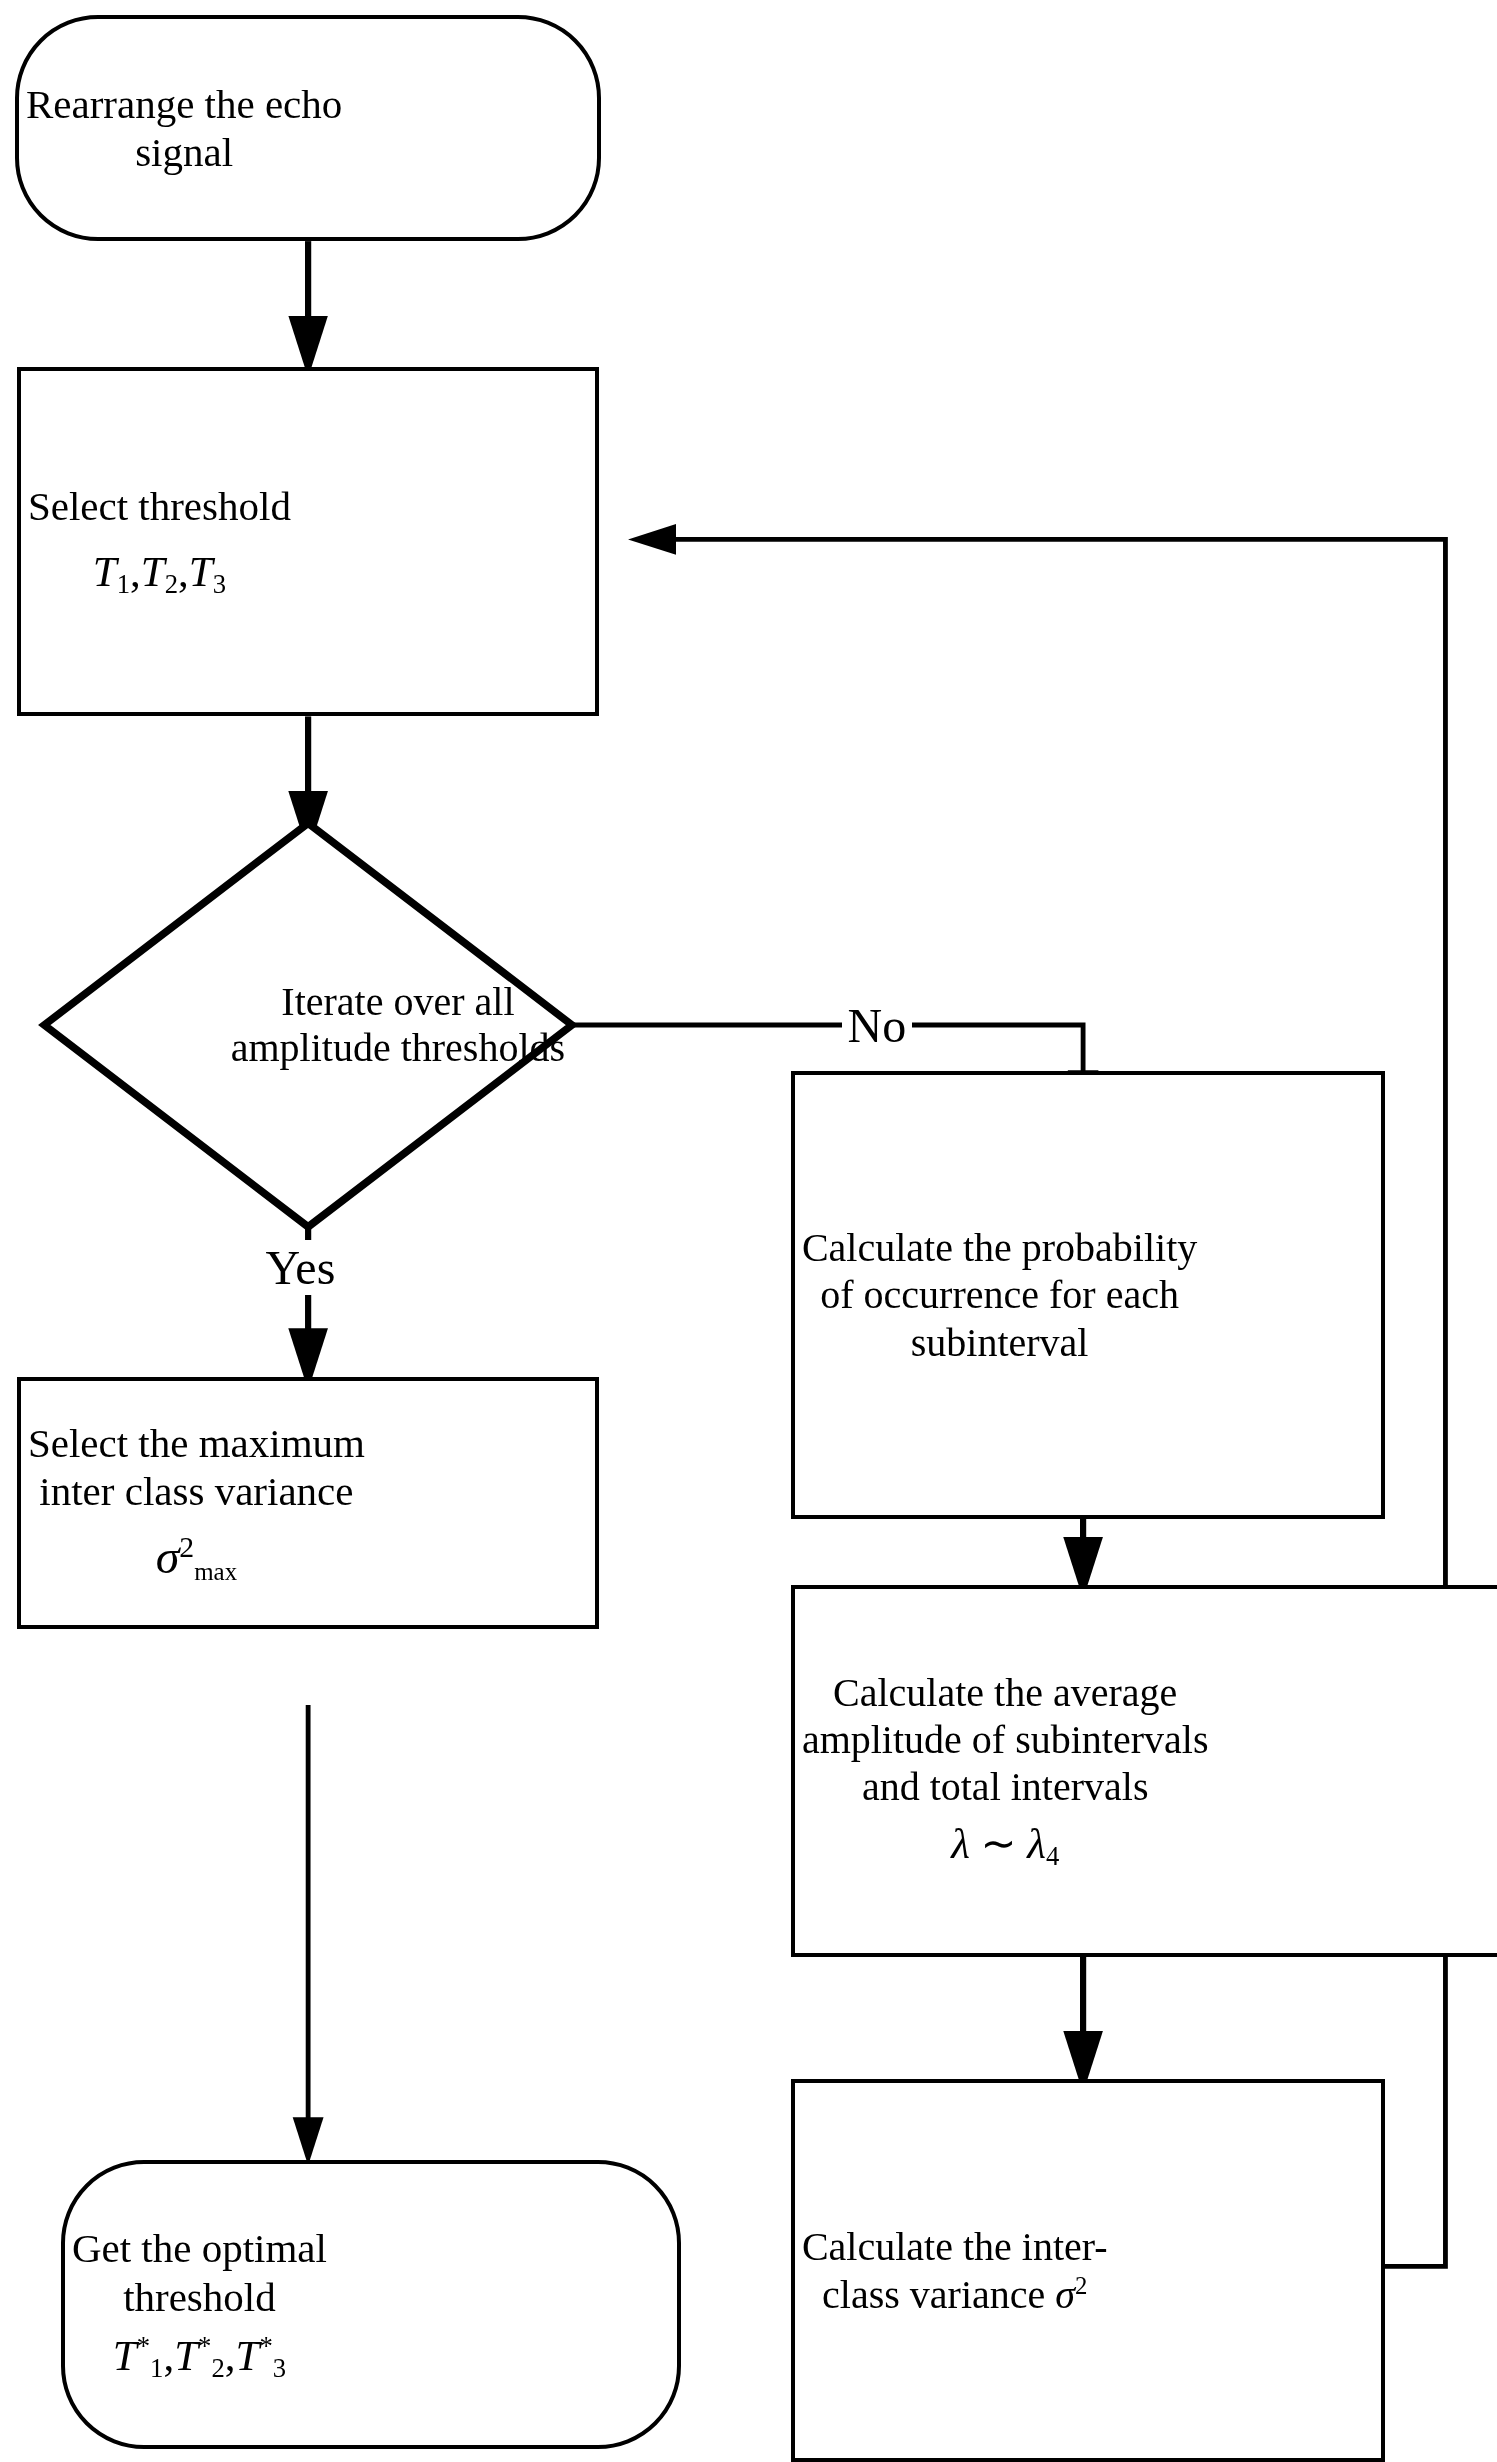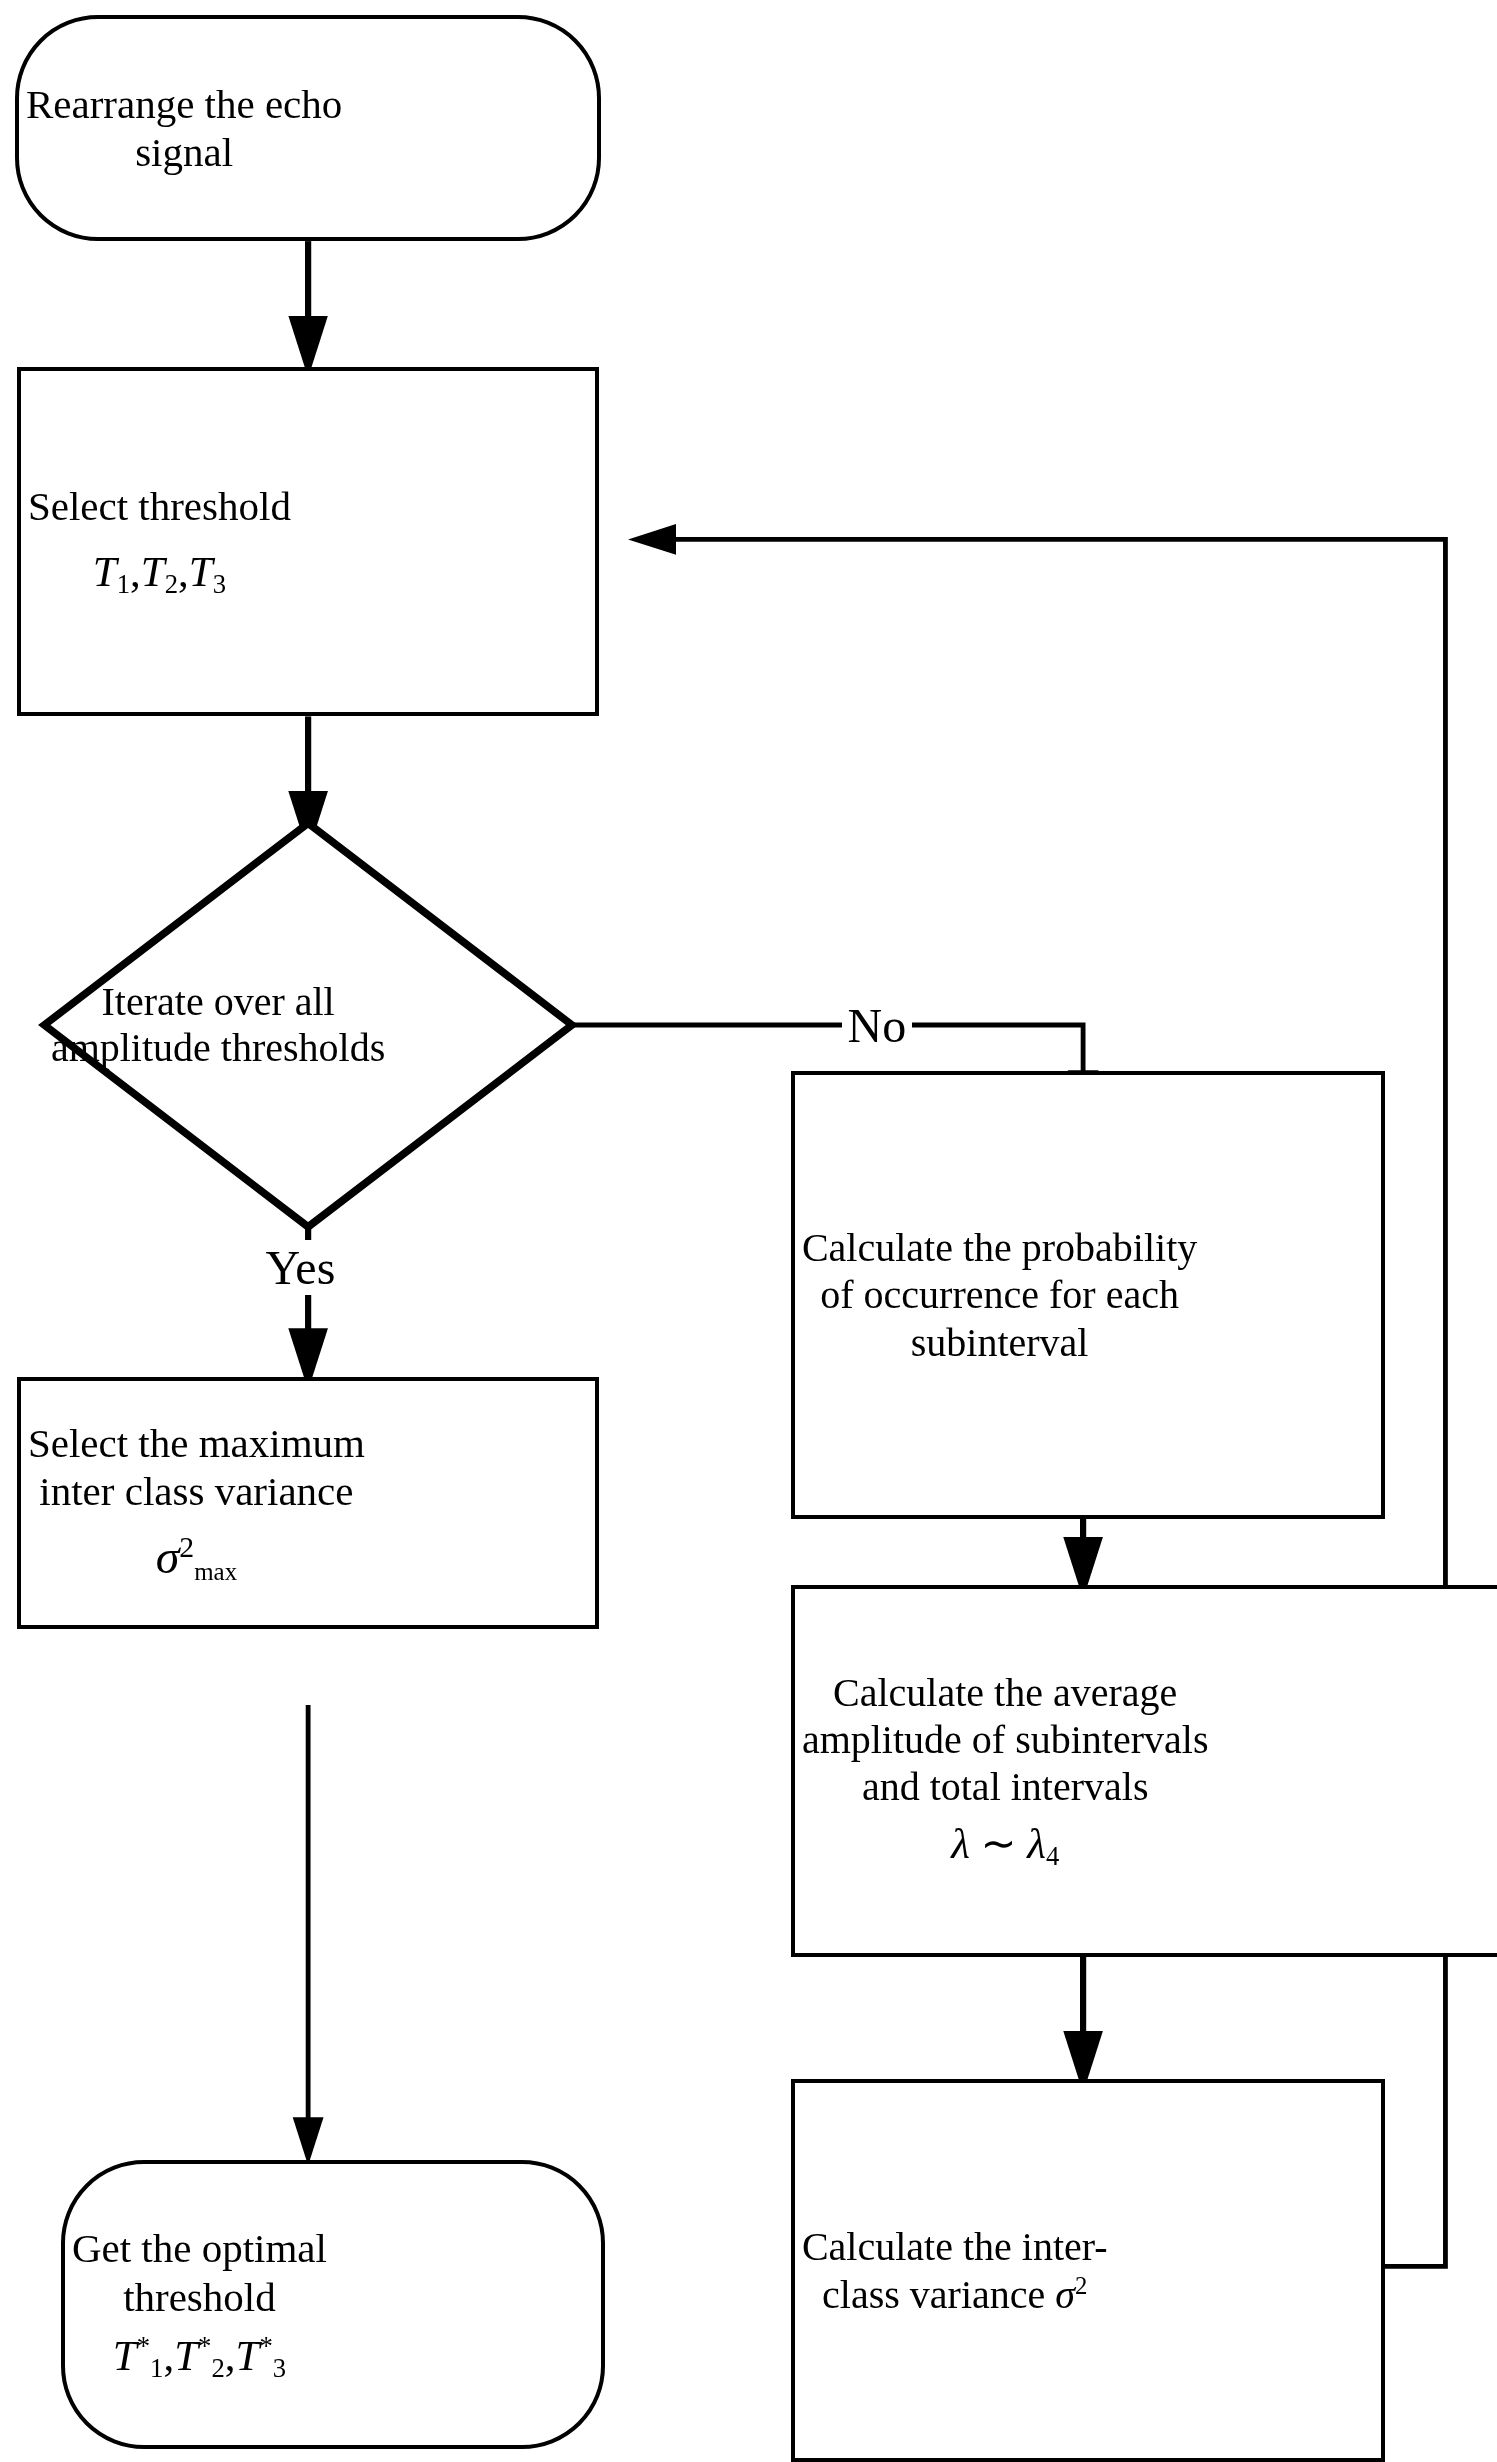--- a/index.html
+++ b/index.html
@@ -30,21 +30,21 @@
     line-height: 1.18;
   }
   .terminal {
     border-radius: 83px;
   }
   .proc { }
   .decision {
     position: absolute;
     display: flex;
     align-items: center;
-    justify-content: flex-start;
+    justify-content: flex-end;
     text-align: center;
     font-family: Liberation Serif, serif;
   }
   .decision .dtext {
     position: relative;
     z-index: 2;
     line-height: 1.15;
   }
   .txt {
     display: block;
@@ -143,21 +143,21 @@
   <div class="node proc" style="left:17px; top:1377px; width:582px; height:252px;">
     <div>
       <span class="txt fs-big">Select the maximum</span>
       <span class="txt fs-big">inter class variance</span>
       <span class="mathline" style="display:block; margin-top:13.8px; font-size:48px;">
         <span>σ</span><sup>2</sup><sub class="upr" style="font-size:0.52em;">max</sub>
       </span>
     </div>
   </div>
 
-  <div class="node terminal" style="left:61px; top:2160px; width:544px; height:289px;">
+  <div class="node terminal" style="left:61px; top:2160px; width:620px; height:289px;">
     <div>
       <span class="txt fs-big">Get the optimal</span>
       <span class="txt fs-big">threshold</span>
       <span class="mathline" style="display:block; margin-top:9.6px;">
         <span><span>T</span><sup>*</sup><sub>1</sub></span><span class="upr">,</span><span><span>T</span><sup>*</sup><sub>2</sub></span><span class="upr">,</span><span><span>T</span><sup>*</sup><sub>3</sub></span>
       </span>
     </div>
   </div>
 
   <div class="node proc" style="left:791px; top:1071px; width:594px; height:448px;">

